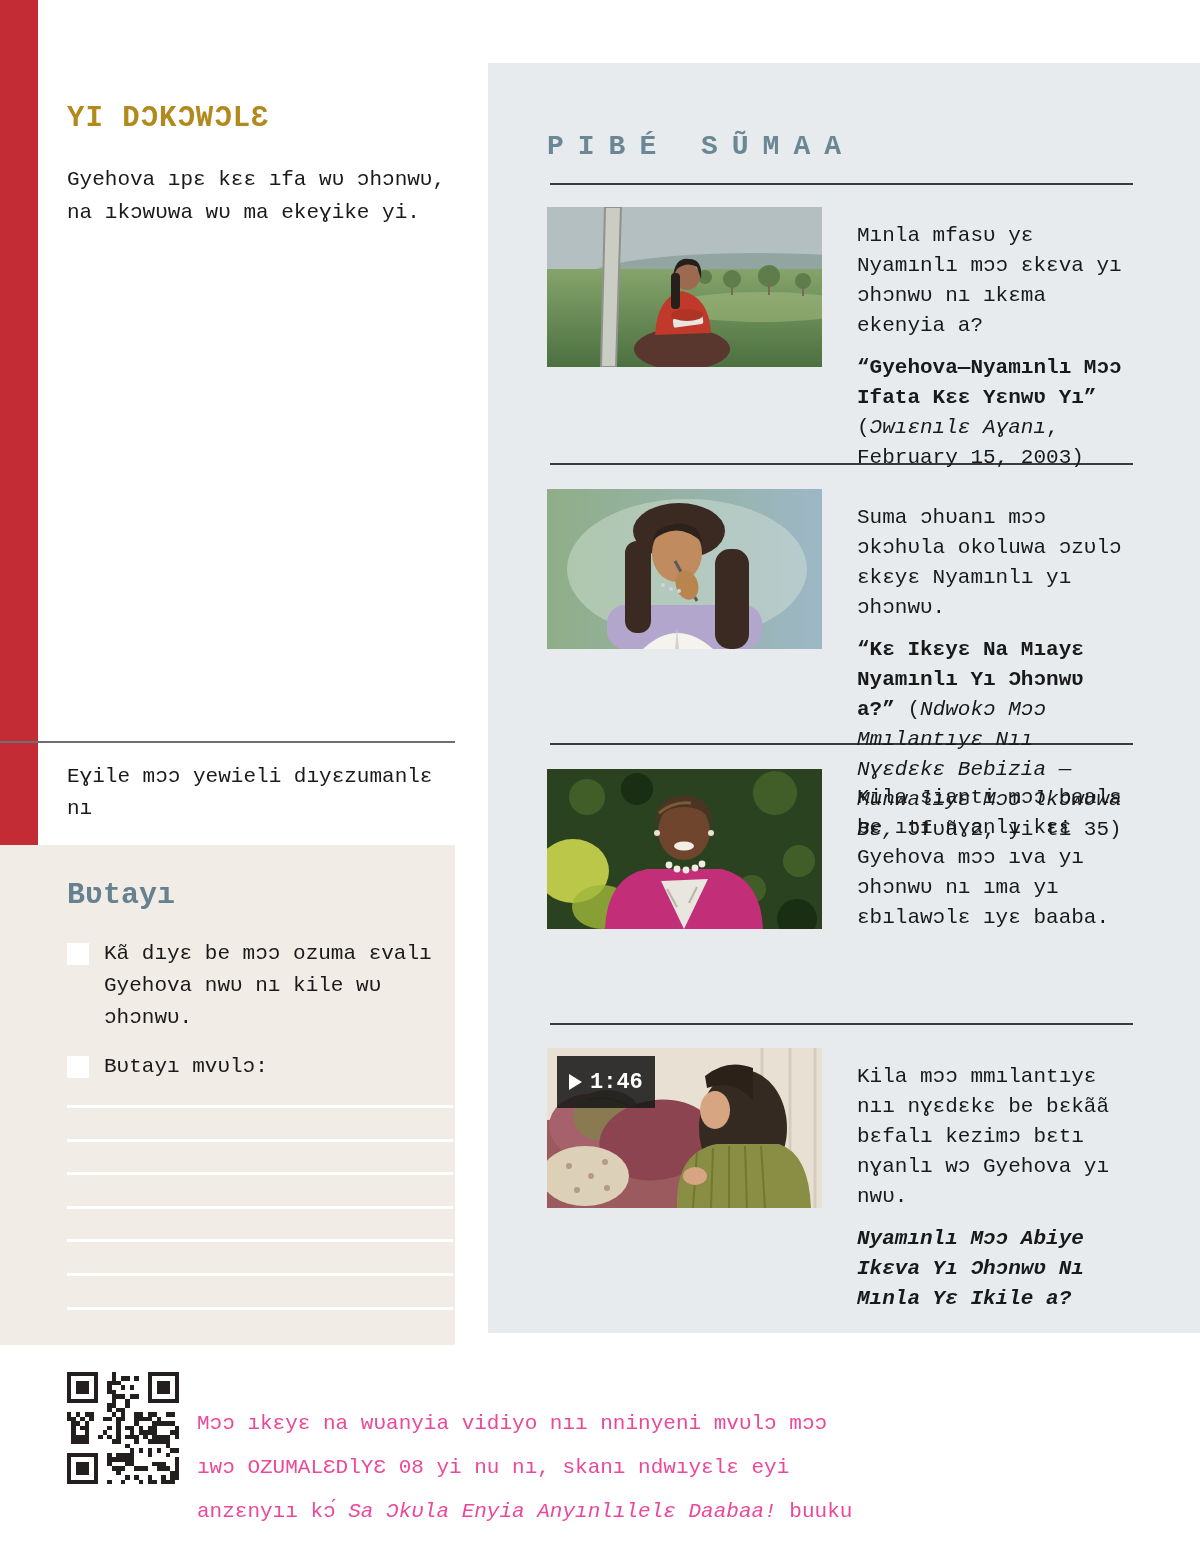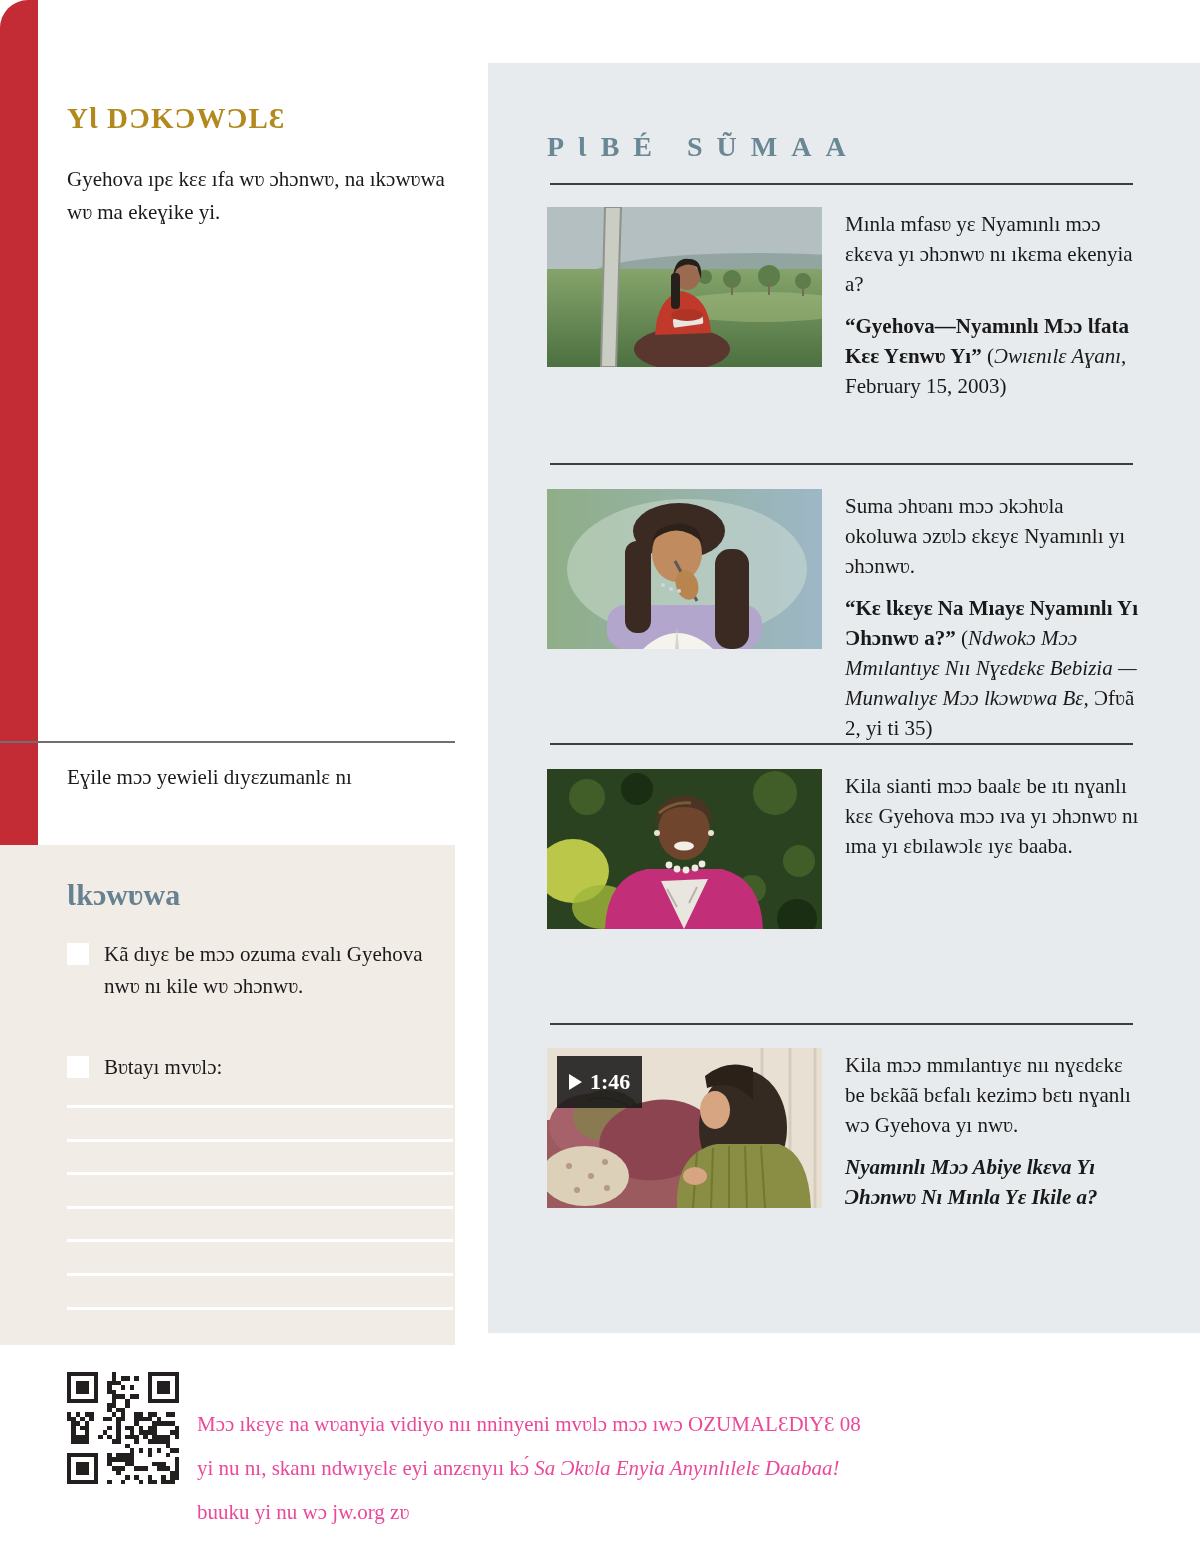--- a/index.html
+++ b/index.html
@@ -1,17 +1,17 @@
 <!DOCTYPE html>
 <html><head>
 <meta charset="utf-8">
 <style>
   html,body{margin:0;padding:0;background:#fff;}
   #page{position:relative;width:1200px;height:1543px;background:#fff;overflow:hidden;
-        font-family:Liberation Serif, serif;color:#1a1a1a;border-radius:28px;}
+        font-family:Liberation Mono, monospace;color:#1a1a1a;}
   .abs{position:absolute;}
 
   
   #red-bar{left:0;top:0;width:38px;height:845px;background:#c32b35;}
   #kicker{left:67px;top:102px;font-size:29px;font-weight:bold;color:#b2891d;letter-spacing:1px;}
   #intro{left:67px;top:163px;width:392px;font-size:21px;line-height:33px;}
   #q-heading{left:67px;top:256px;font-size:31px;font-weight:bold;color:#64808f;}
   #q-list{left:67px;top:336px;width:392px;margin:0;padding:0 0 0 30px;font-size:21px;line-height:32px;}
   #q-list li{margin:0 0 13px 0;}
   #left-rule{left:0;top:741px;width:455px;height:2px;background:#6f6f6f;}
@@ -32,21 +32,21 @@
   #footer-note{left:197px;top:1402px;width:668px;font-size:21px;line-height:44px;color:#ec4899;}
 
   
   #panel{left:488px;top:63px;width:712px;height:1270px;background:#e8ebed;}
   #media-heading{position:absolute;left:59px;top:44px;font-size:28px;font-weight:bold;
                  color:#6a8795;letter-spacing:14px;white-space:nowrap;margin-top:24px;}
   .mrule{position:absolute;left:62px;width:583px;height:2px;background:#3c3c3c;}
   .photo{position:absolute;left:59px;width:275px;height:160px;overflow:hidden;}
   .photo svg{display:block;width:275px;height:160px;}
   .mtext{position:absolute;left:357px;width:296px;font-size:21px;line-height:30px;color:#191919;}
-  .mtext p{margin:0;}
+  .mtext p{margin:12px;}
   .mtext p.mq{margin-top:12px;}
   .b{font-weight:bold;}
   .i{font-style:italic;}
 
   
   #video-badge{position:absolute;left:10px;top:8px;height:36px;padding:8px 12px;
                background:rgba(25,25,25,.88);color:#fff;display:flex;align-items:center;gap:8px;
                font-size:22px;font-weight:bold;}
   #play-icon{width:0;height:0;border-left:13px solid #fff;border-top:8px solid transparent;
              border-bottom:8px solid transparent;}
@@ -57,21 +57,21 @@
 <div id="page">
 
   <div class="abs" id="red-bar"></div>
 
   <div class="abs" id="kicker">YƖ DƆKƆWƆLƐ</div>
   <div class="abs" id="intro">Gyehova ıpɛ kɛɛ ıfa wʋ ɔhɔnwʋ, na ıkɔwʋwa wʋ ma ekeɣike yi.</div>
   <div class="abs" id="left-rule"></div>
   <div class="abs" id="song-line">Eɣile mɔɔ yewieli dıyɛzumanlɛ nı</div>
 
   <div class="abs" id="assign-box">
-    <div id="assign-title">Ɩkɔwʋwa</div>
+    <div id="assign-title">Bʋtayı</div>
     <div class="task" id="task-1">
       <span class="cb"></span>
       <span class="tx">Kã dıyɛ be mɔɔ ozuma ɛvalı Gyehova nwʋ nı kile wʋ ɔhɔnwʋ.</span>
     </div>
     <div class="task" id="task-2">
       <span class="cb"></span>
       <span class="tx">Bʋtayı mvʋlɔ:</span>
     </div>
     <div class="wline" style="top:260px"></div>
     <div class="wline" style="top:294px"></div>

